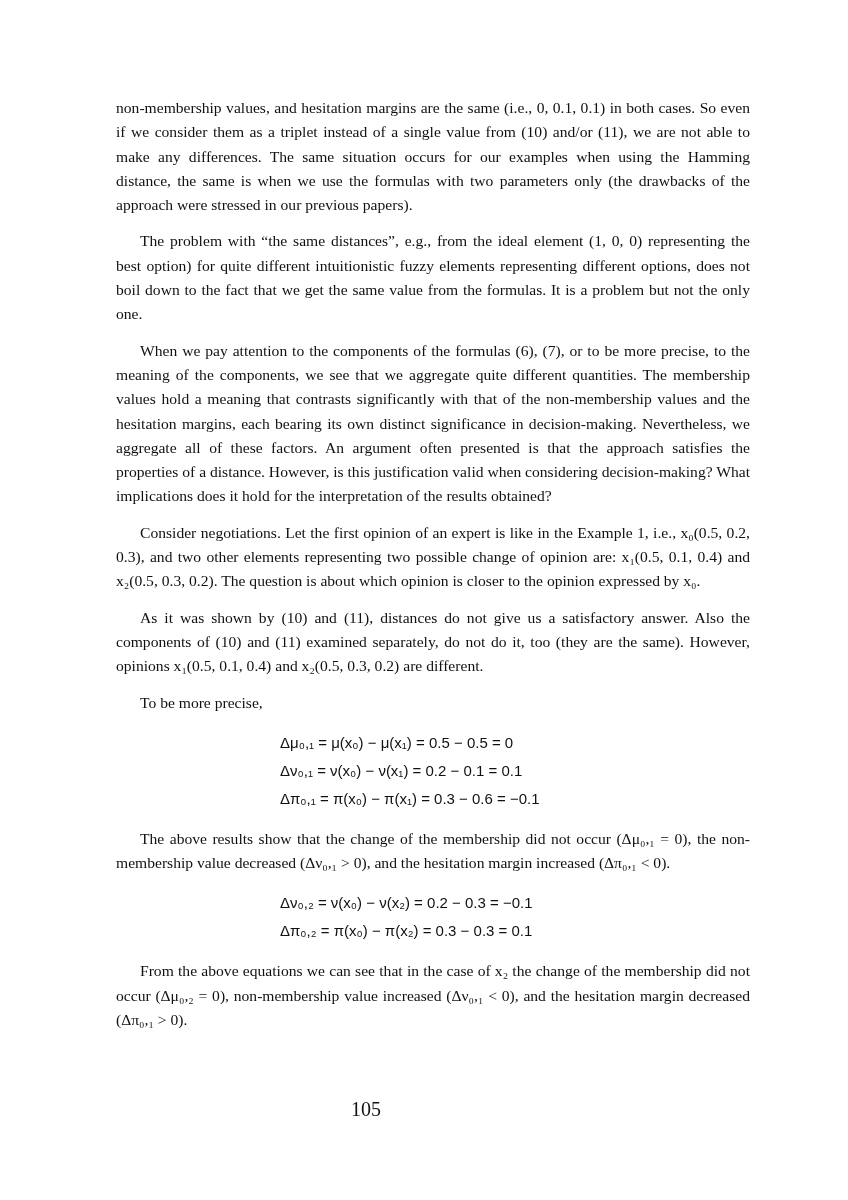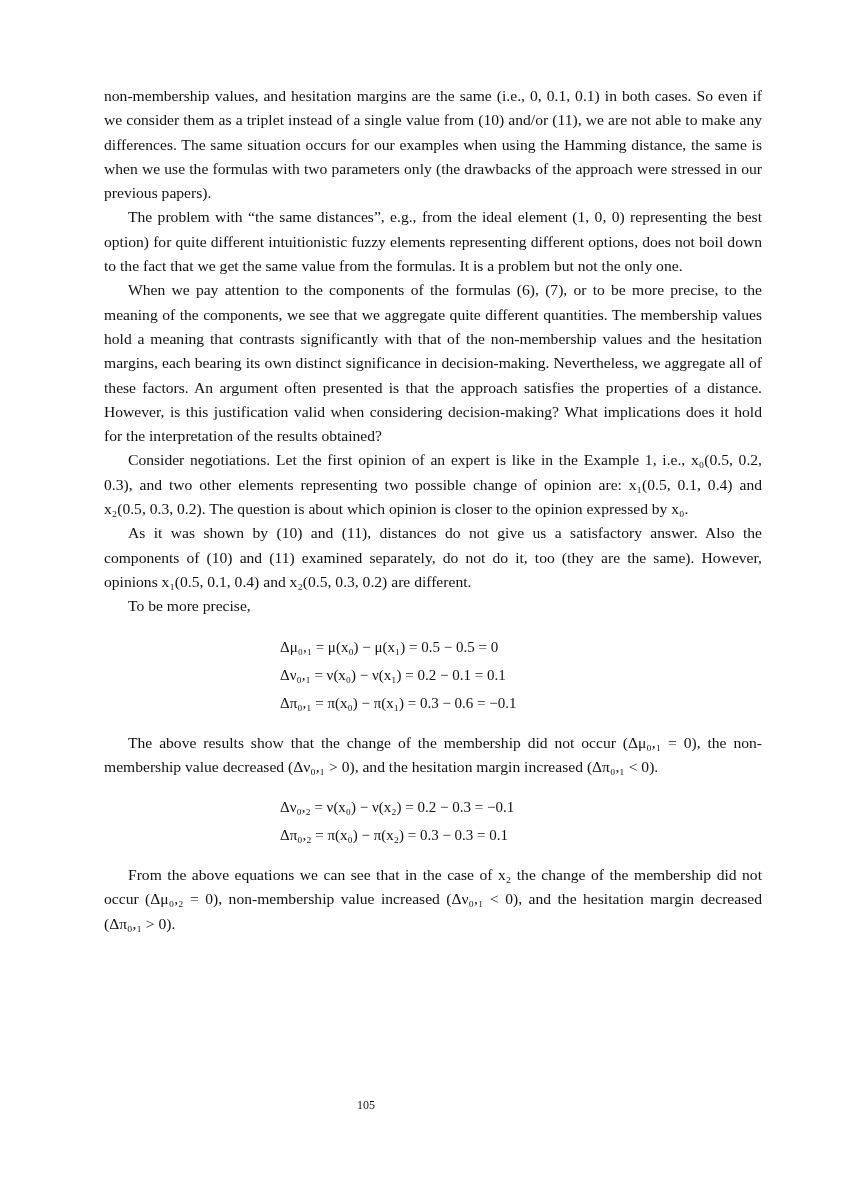--- a/index.html
+++ b/index.html
@@ -1,24 +1,24 @@
 <!DOCTYPE html>
 <html><head>
 <meta charset="utf-8">
 <style>
   html, body { margin:0; padding:0; background:#ffffff; }
   body { width:848px; height:1200px; position:relative; overflow:hidden;
          font-family:"Liberation Serif", serif; color:#111; }
   .page { position:absolute; left:104px; top:84px; width:658px; }
-  .p { font-size:15.6px; line-height:24.3px; text-align:justify; margin:0; }
+  .p { font-size:15.6px; line-height:24.3px; text-align:justify; margin:12px; }
   .p.indent { text-indent:24px; }
-  .eqblock { margin:14px 0 14px 176px; font-family:Liberation Serif, serif; font-size:15px; line-height:28px; }
+  .eqblock { margin:14px 0 14px 176px; font-family:Liberation Sans, sans-serif; font-size:15px; line-height:28px; }
   .eqline { white-space:nowrap; }
   .pagenum { position:absolute; top:1098px; left:0; width:732px; text-align:center;
-             font-size:12px; font-family:"Liberation Serif", serif; }
+             font-size:20px; font-family:"Liberation Serif", serif; }
 </style>
 </head>
 <body>
 
 <div class="page">
   <p class="p">non-membership values, and hesitation margins are the same (i.e., 0, 0.1, 0.1) in both cases. So even if we consider them as a triplet instead of a single value from (10) and/or (11), we are not able to make any differences. The same situation occurs for our examples when using the Hamming distance, the same is when we use the formulas with two parameters only (the drawbacks of the approach were stressed in our previous papers).</p>
   <p class="p indent">The problem with “the same distances”, e.g., from the ideal element (1, 0, 0) representing the best option) for quite different intuitionistic fuzzy elements representing different options, does not boil down to the fact that we get the same value from the formulas. It is a problem but not the only one.</p>
   <p class="p indent">When we pay attention to the components of the formulas (6), (7), or to be more precise, to the meaning of the components, we see that we aggregate quite different quantities. The membership values hold a meaning that contrasts significantly with that of the non-membership values and the hesitation margins, each bearing its own distinct significance in decision-making. Nevertheless, we aggregate all of these factors. An argument often presented is that the approach satisfies the properties of a distance. However, is this justification valid when considering decision-making? What implications does it hold for the interpretation of the results obtained?</p>
   <p class="p indent">Consider negotiations. Let the first opinion of an expert is like in the Example 1, i.e., x₀(0.5, 0.2, 0.3), and two other elements representing two possible change of opinion are: x₁(0.5, 0.1, 0.4) and x₂(0.5, 0.3, 0.2). The question is about which opinion is closer to the opinion expressed by x₀.</p>
   <p class="p indent">As it was shown by (10) and (11), distances do not give us a satisfactory answer. Also the components of (10) and (11) examined separately, do not do it, too (they are the same). However, opinions x₁(0.5, 0.1, 0.4) and x₂(0.5, 0.3, 0.2) are different.</p>

